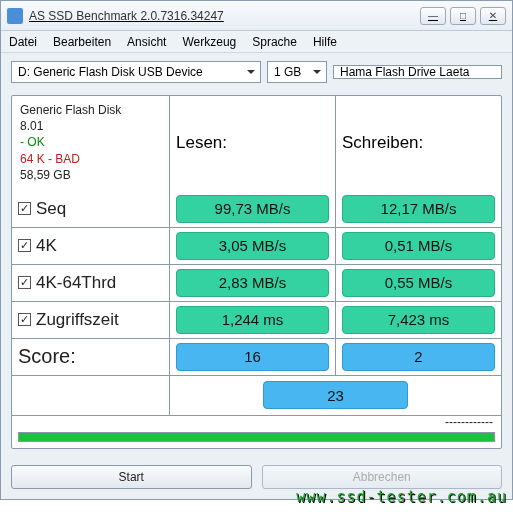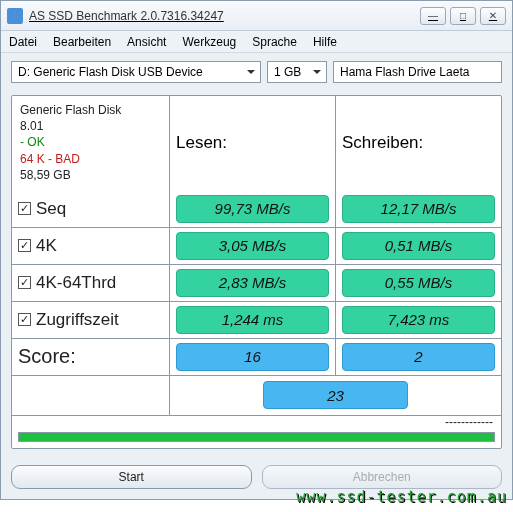--- a/index.html
+++ b/index.html
@@ -10,48 +10,48 @@
   .title-text { font-size: 12px; color: #333; flex: 1; }
   .win-controls { display: flex; gap: 4px; }
   .win-btn { width: 26px; height: 18px; border: 1px solid #9aaabb; border-radius: 3px; background: linear-gradient(#fdfdfd,#e3e9f0); display: flex; align-items: center; justify-content: center; font-size: 10px; color: #445; cursor: pointer; }
   .menubar { height: 22px; display: flex; align-items: center; padding: 0 8px; gap: 16px; font-size: 12px; color: #000000; border-bottom: 1px solid #d0d7e0; background: #edf2f7; }
   .menubar span { cursor: pointer; }
   .controls-row { display: flex; align-items: center; gap: 6px; padding: 8px 10px 6px; }
   .select { height: 22px; border: 1px solid #8a99aa; background: #fff; font-size: 12px; padding: 0 18px 0 6px; position: relative; display: flex; align-items: center; }
   .select.device { width: 250px; }
   .select.size { width: 60px; }
   .select::after { content: ""; position: absolute; right: 5px; top: 8px; border: 4px solid transparent; border-top-color: #333; }
-  .drive-name-field { flex: 1; height: 22px; border: 1px solid #8a99aa; background: #fff; font-size: 12px; padding: 0 6px; display: flex; align-items: center; overflow: hidden; white-space: nowrap; }
+  .drive-name-field { flex: 1; height: 14px; border: 1px solid #8a99aa; background: #fff; font-size: 12px; padding: 0 6px; display: flex; align-items: center; overflow: hidden; white-space: nowrap; }
   .content { padding: 6px 10px 8px; }
   .results-grid { border: 1px solid #8a99aa; background: #fff; border-radius: 2px; overflow: hidden; }
   .grid-row { display: flex; border-top: 1px solid #8a99aa; }
   .grid-row:first-child { border-top: none; }
   .c1 { width: 158px; padding: 4px 6px; font-size: 17px; color: #222; border-right: 1px solid #8a99aa; display: flex; align-items: center; gap: 5px; }
   .c2, .c3 { flex: 1; padding: 4px 6px; display: flex; align-items: center; justify-content: center; }
   .c2 { border-right: 1px solid #8a99aa; }
   .header-row .c2, .header-row .c3 { justify-content: flex-start; font-size: 17px; }
   .info-block { font-size: 12px; line-height: 1.35; padding: 6px 8px 8px; }
   .info-block .ok { color: #0a8a0a; }
   .info-block .bad { color: #c02020; }
   .chk { width: 13px; height: 13px; border: 1px solid #555; display: inline-flex; align-items: center; justify-content: center; font-size: 11px; line-height: 1; background: #fff; }
-  .metric-cell { height: 28px; border-radius: 4px; display: flex; align-items: center; justify-content: center; font-size: 15px; color: #111; width: 100%; font-style: italic; }
+  .metric-cell { height: 28px; border-radius: 4px; display: flex; align-items: center; justify-content: center; font-size: 15px; color: #111; width: 100%; }
   .green { background: #34d2a0; border: 1px solid #28b088; }
   .blue { background: #48b6f0; border: 1px solid #2e9ad0; }
   .tests .c1 { font-size: 17px; }
   .score-row .c1 { font-size: 20px; font-weight: 400; }
   .total-row { height: 40px; }
   .total-row .c1 { border-right: 1px solid #8a99aa; }
   .total-row .wide { flex: 2; padding: 4px 6px; display: flex; align-items: center; justify-content: center; }
   .total-cell { width: 145px; }
   .progress-area { padding: 4px 6px 6px; border-top: 1px solid #8a99aa; }
   .progress-bar { height: 10px; border: 1px solid #8a99aa; background: #f5f7fa; position: relative; overflow: hidden; }
   .progress-fill { position: absolute; left: 0; top: 0; bottom: 0; width: 100%; background: #1fbf3f; }
   .dash { color: #222; position: absolute; right: 8px; font-size: 12px; top: -1px; }
   .button-row { display: flex; gap: 10px; padding: 8px 10px 10px; }
-  .btn { flex: 1; height: 24px; border: 1px solid #8a99aa; border-radius: 9px; background: linear-gradient(#fafcfe,#e2e8ef); font-size: 12px; color: #222; cursor: pointer; display: flex; align-items: center; justify-content: center; }
+  .btn { flex: 1; height: 24px; border: 1px solid #8a99aa; border-radius: 3px; background: linear-gradient(#fafcfe,#e2e8ef); font-size: 12px; color: #222; cursor: pointer; display: flex; align-items: center; justify-content: center; }
   .btn.abort { opacity: 0.65; color: #888; }
   .watermark { position: absolute; right: 6px; bottom: 6px; font-family: monospace; font-size: 15px; letter-spacing: 1px; color: #1fa030; text-shadow: 1px 1px 0 #000; }
 </style>
 </head>
 <body>
 
 <div class="window">
   <div class="titlebar">
     <div class="app-icon"></div>
     <div class="title-text">AS SSD Benchmark 2.0.7316.34247</div>

